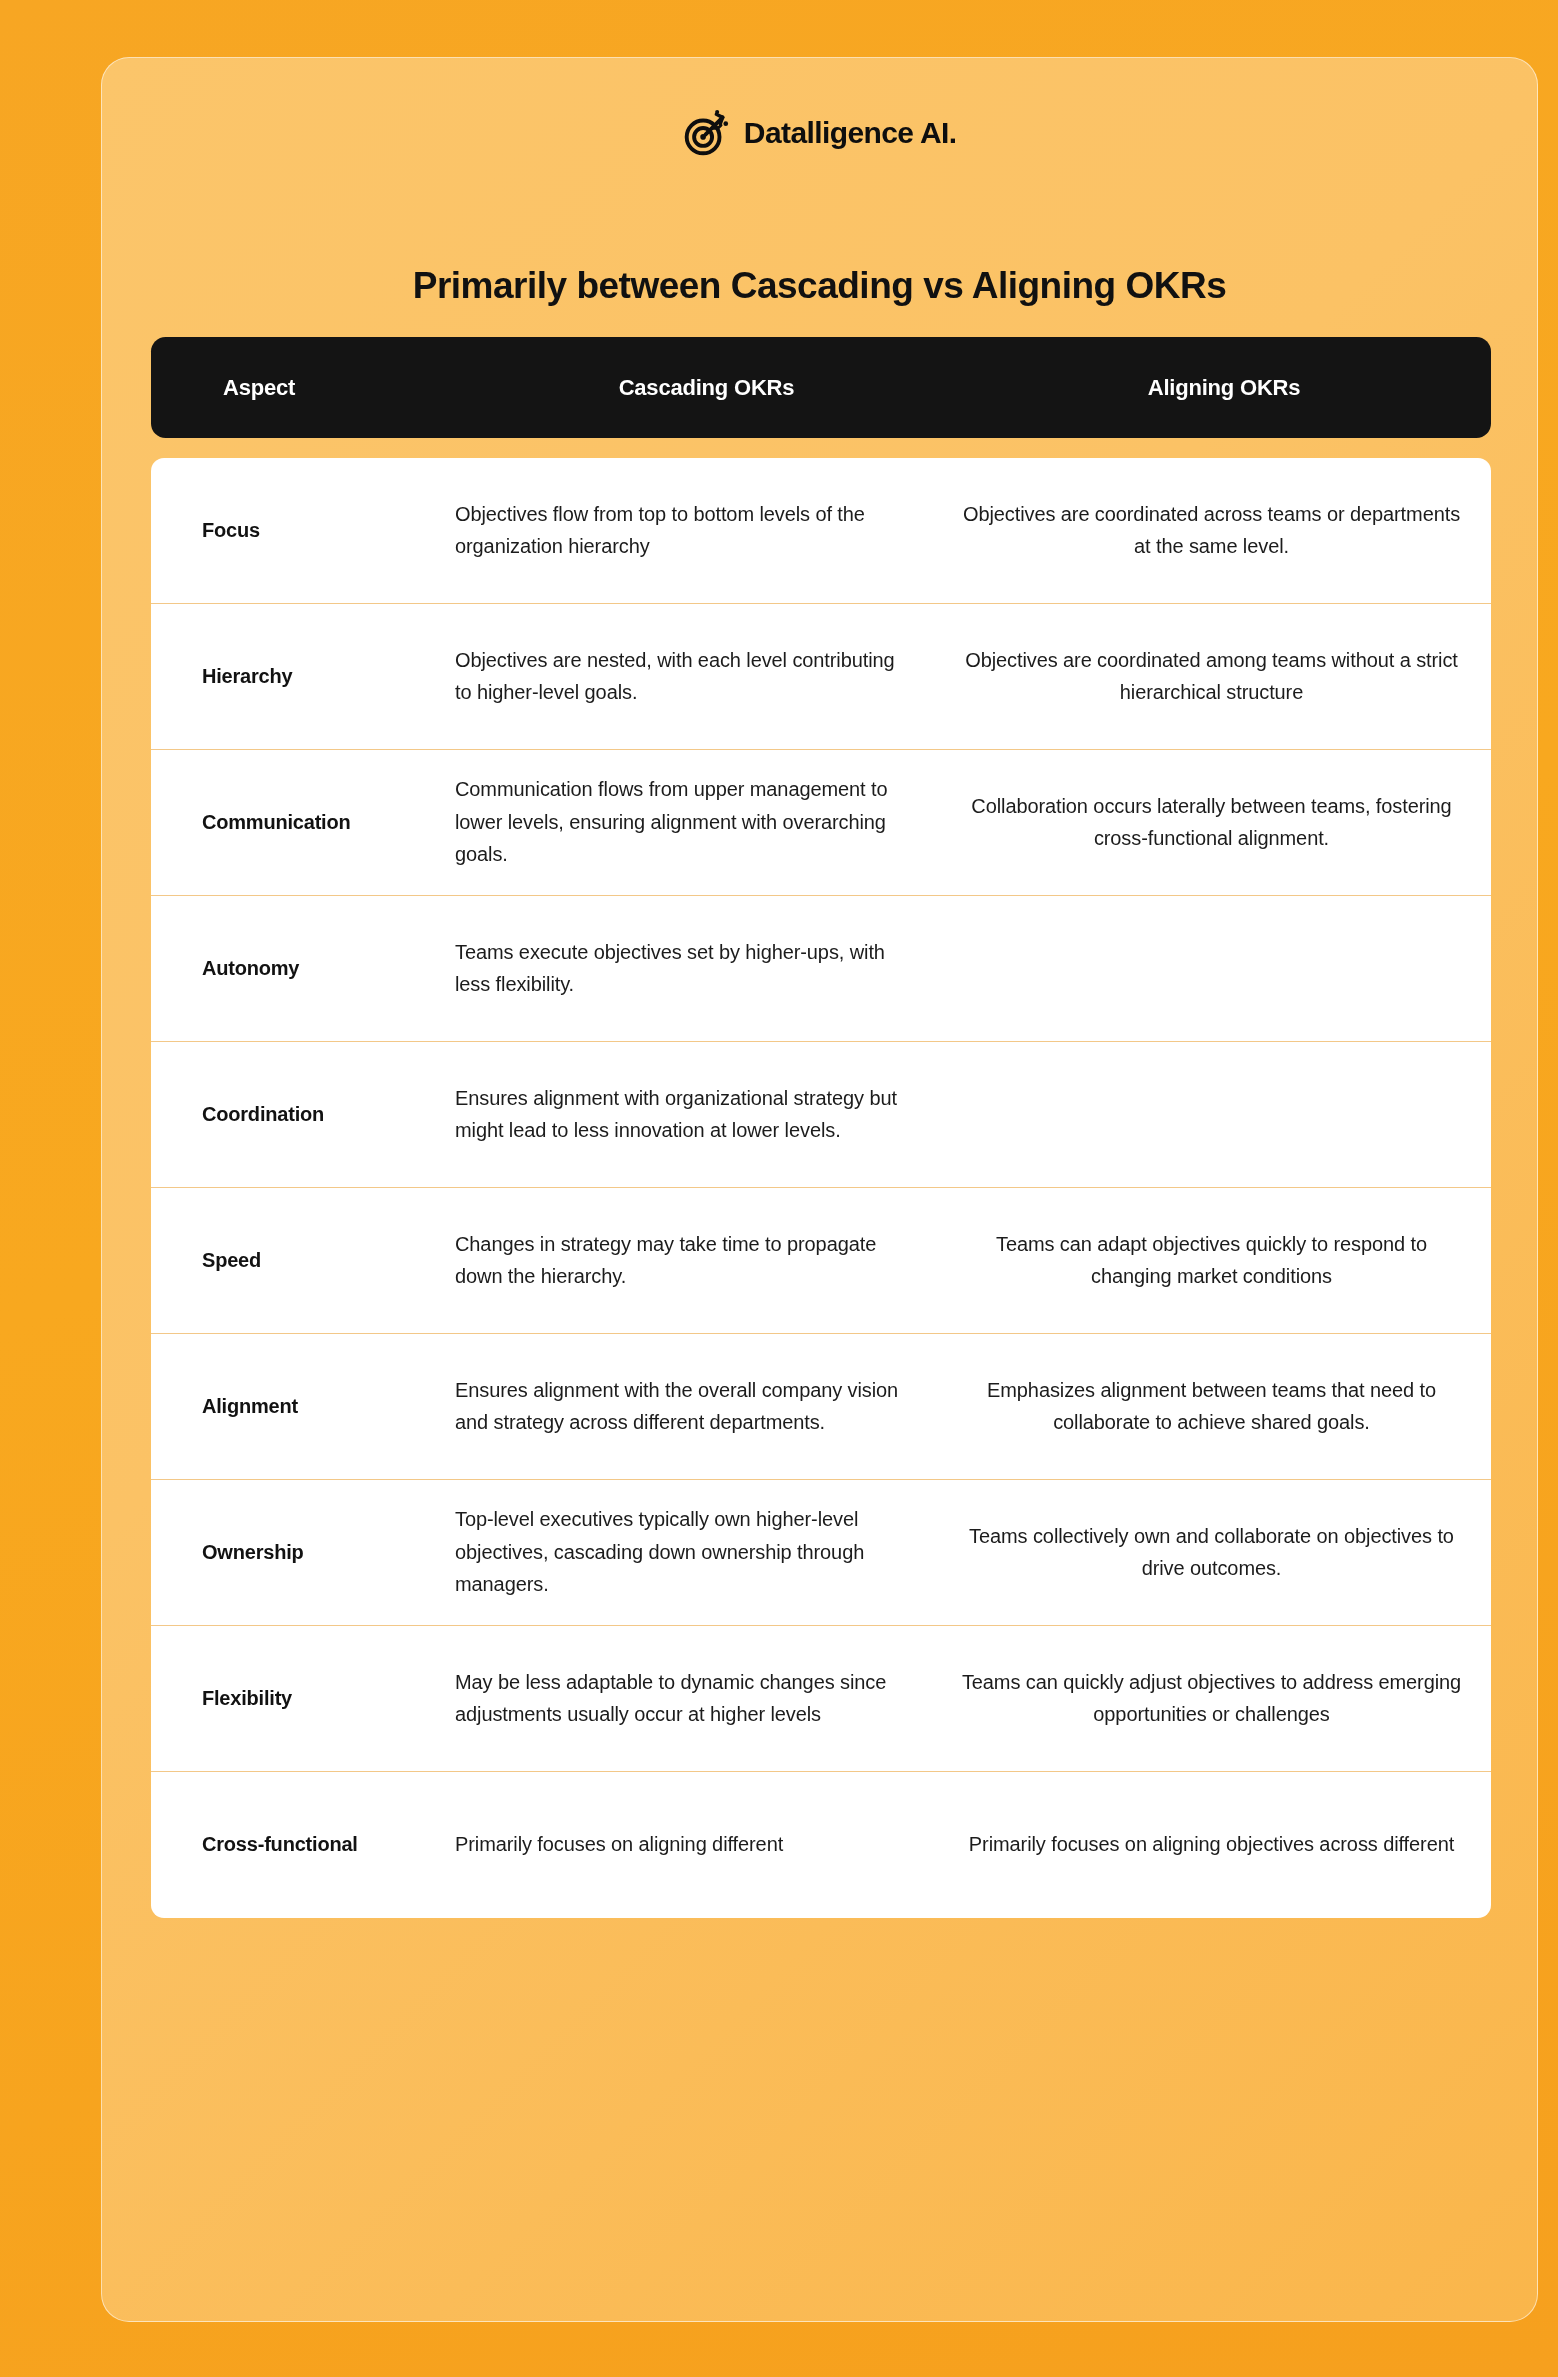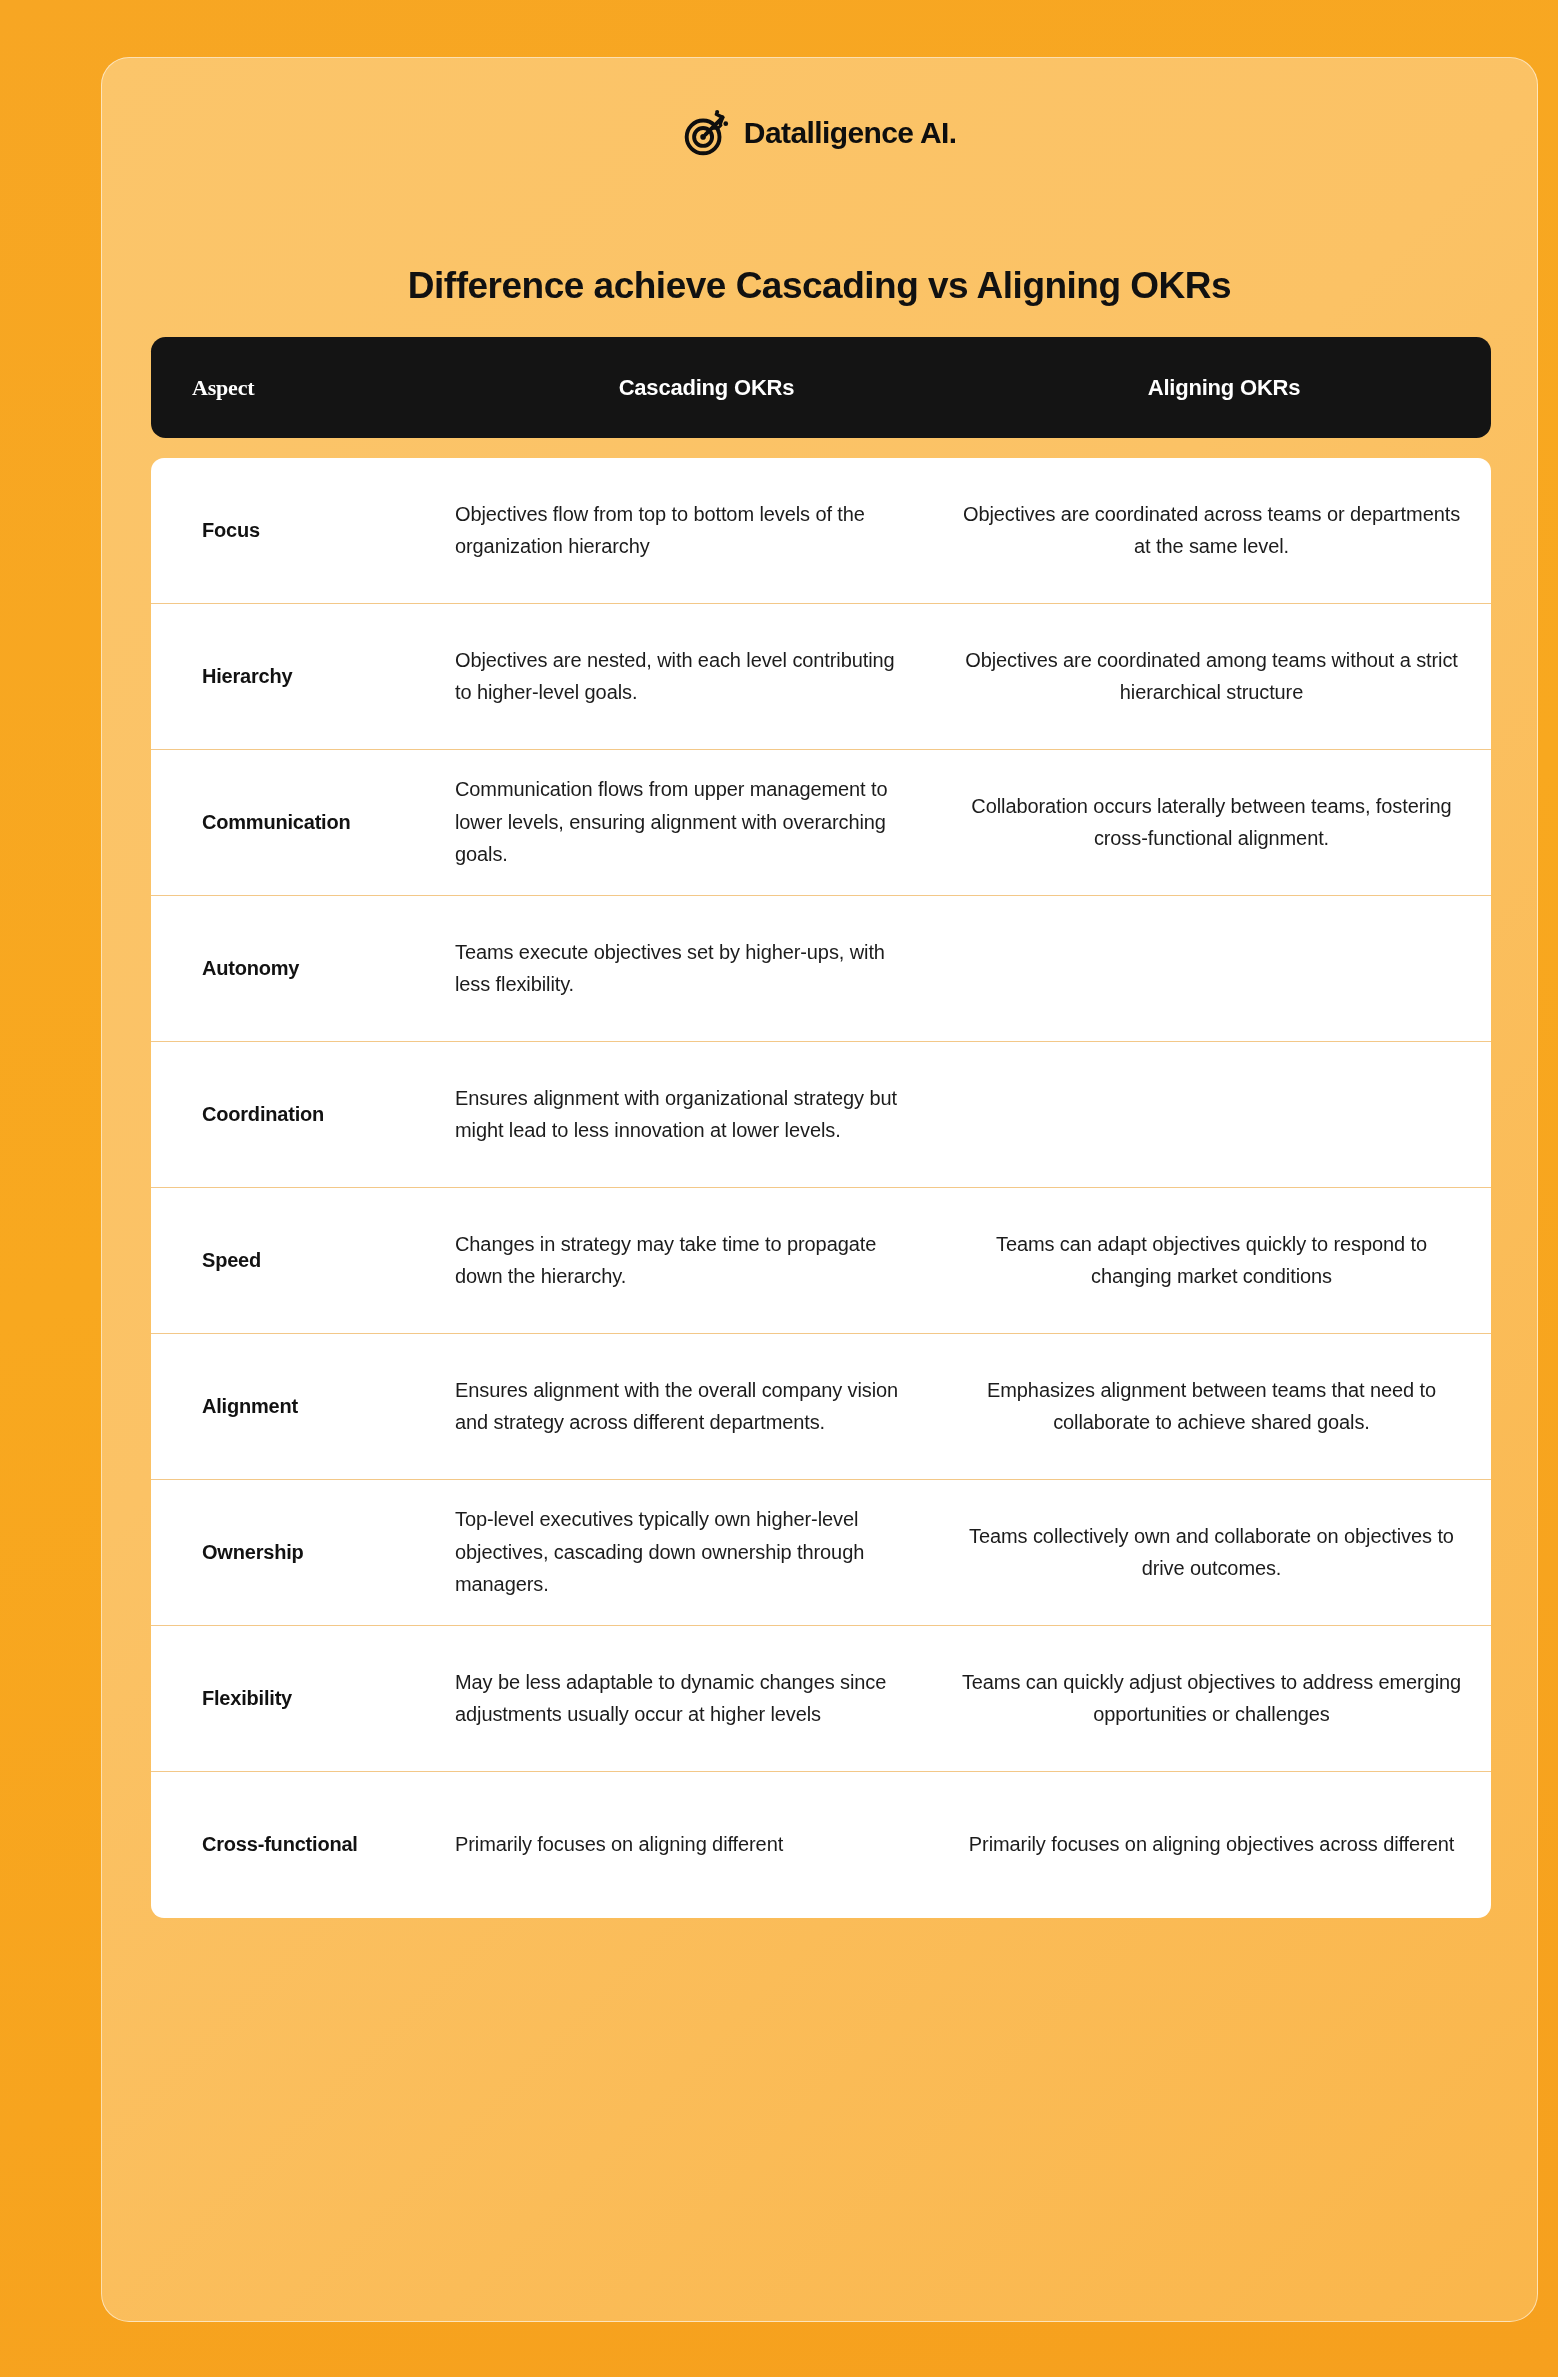--- a/index.html
+++ b/index.html
@@ -111,21 +111,21 @@
     min-height: 146px;
   }
   .trow:last-child { border-bottom: none; }
 
   
   .cell { flex: 0 0 auto; }
   .col-aspect  { width: 304px; padding-left: 51px; }
   .col-casc    { width: 503px; padding-right: 57px; }
   .col-align   { width: 532px; padding-right: 25px; text-align: center; }
 
-  .thead .col-aspect { padding-left: 41px; font-family: Liberation Serif, serif; }
+  .thead .col-aspect { padding-left: 72px; }
   .thead .col-casc,
   .thead .col-align { text-align: center; padding-right: 0; }
   .thead .col-casc { width: 503px; }
   .thead .col-align { width: 532px; }
 
   .aspect-label {
     font-size: 20px;
     font-weight: 700;
     color: #121212;
     letter-spacing: -0.2px;
@@ -155,21 +155,21 @@
           <path d="M30 34 L52 12" fill="none" stroke="#0E0E0E" stroke-width="5" stroke-linecap="round"></path>
           <path d="M44 8 L52 12 L49 20" fill="none" stroke="#0E0E0E" stroke-width="4.5" stroke-linecap="round" stroke-linejoin="round"></path>
           <path d="M38 26 L46 26 L50 22" fill="none" stroke="#0E0E0E" stroke-width="3.6" stroke-linecap="round" stroke-linejoin="round"></path>
           <circle cx="56" cy="20" r="3" fill="#0E0E0E"></circle>
           <circle cx="45" cy="5" r="2.6" fill="#0E0E0E"></circle>
         </svg>
       </span>
       <span id="brand-name">Datalligence AI.</span>
     </div>
 
-    <h1 id="poster-title">Difference achieve Cascading vs Aligning OKRs</h1>
+    <h1 id="poster-title">Primarily between Cascading vs Aligning OKRs</h1>
 
     <div id="okr-table">
 
       <div class="thead">
         <div class="cell col-aspect">Aspect</div>
         <div class="cell col-casc">Cascading OKRs</div>
         <div class="cell col-align">Aligning OKRs</div>
       </div>
 
       <div class="tbody">

